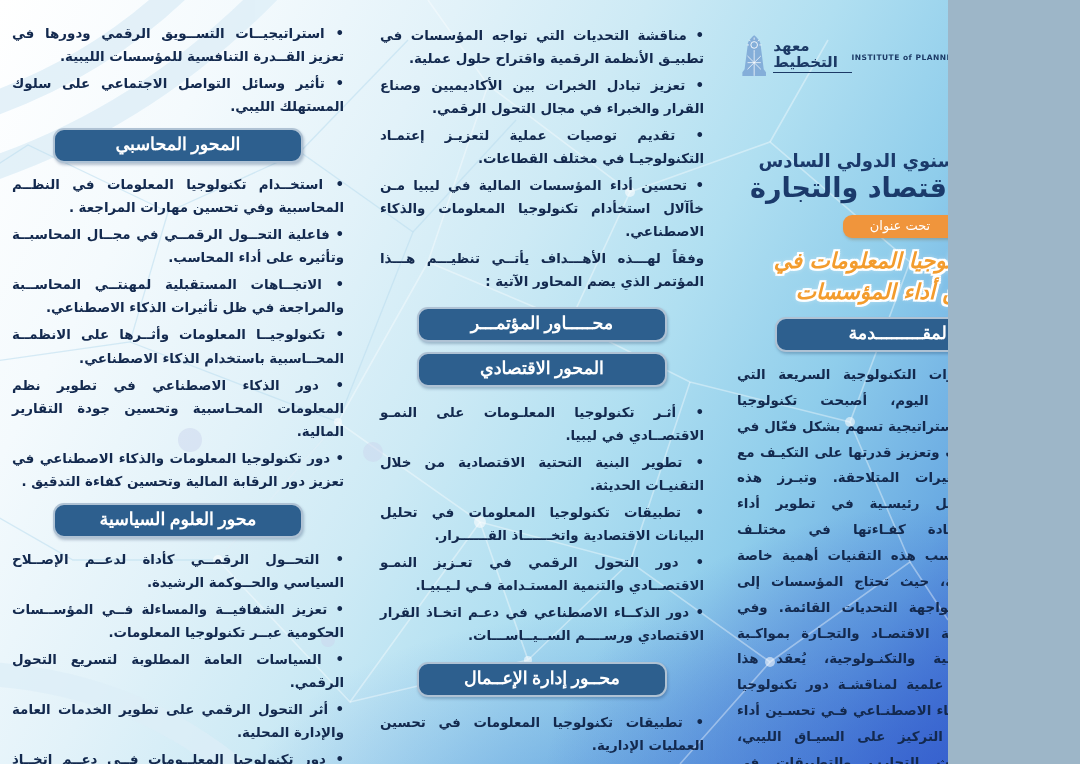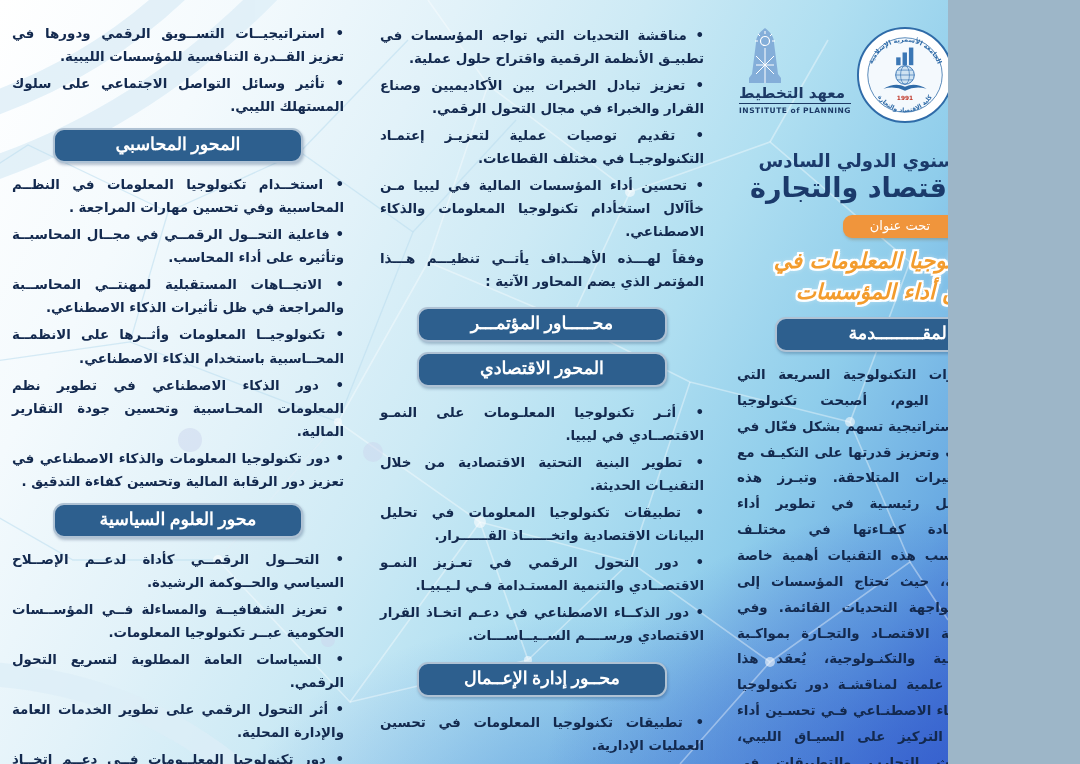--- a/index.html
+++ b/index.html
@@ -41,21 +41,21 @@
   .cover-title1{color:#1b3a6b;font-size:18px;font-weight:bold;text-align:center;margin-top:20px;}
   .cover-title2{color:#1b3a6b;font-size:27px;font-weight:bold;text-align:center;margin-top:1px;}
   .cover-subtitle{
     color:#f39c2d;font-size:21.5px;font-weight:bold;text-align:center;line-height:1.42;
     margin:2px 0 4px;
     text-shadow:-2px -2px 0 #fff,2px -2px 0 #fff,-2px 2px 0 #fff,2px 2px 0 #fff,
                  0 -2px 0 #fff,0 2px 0 #fff,-2px 0 0 #fff,2px 0 0 #fff,0 0 6px rgba(255,255,255,.9);
     font-style:italic;
   }
   .logos-row{display:flex;direction:ltr;justify-content:center;align-items:flex-start;gap:5px;height:104px;}
-  .logo-block{display:flex;flex-direction:column;}
+  .logo-block{display:flex;align-items:center;}
   .plan-ar{color:#1c3a66;font-size:15px;font-weight:bold;line-height:1.05;border-bottom:1.5px solid #1c3a66;padding-bottom:1px;}
   .plan-en{color:#1c3a66;font-size:7.5px;font-weight:bold;letter-spacing:.5px;margin-top:2px;white-space:nowrap;}
 </style>
 </head>
 <body>
 
 <div class="page">
 
   <svg class="mesh" width="1080" height="764" viewBox="0 0 1080 764">
     <g stroke="#dcedf7" stroke-width="24" fill="none" opacity=".75">

